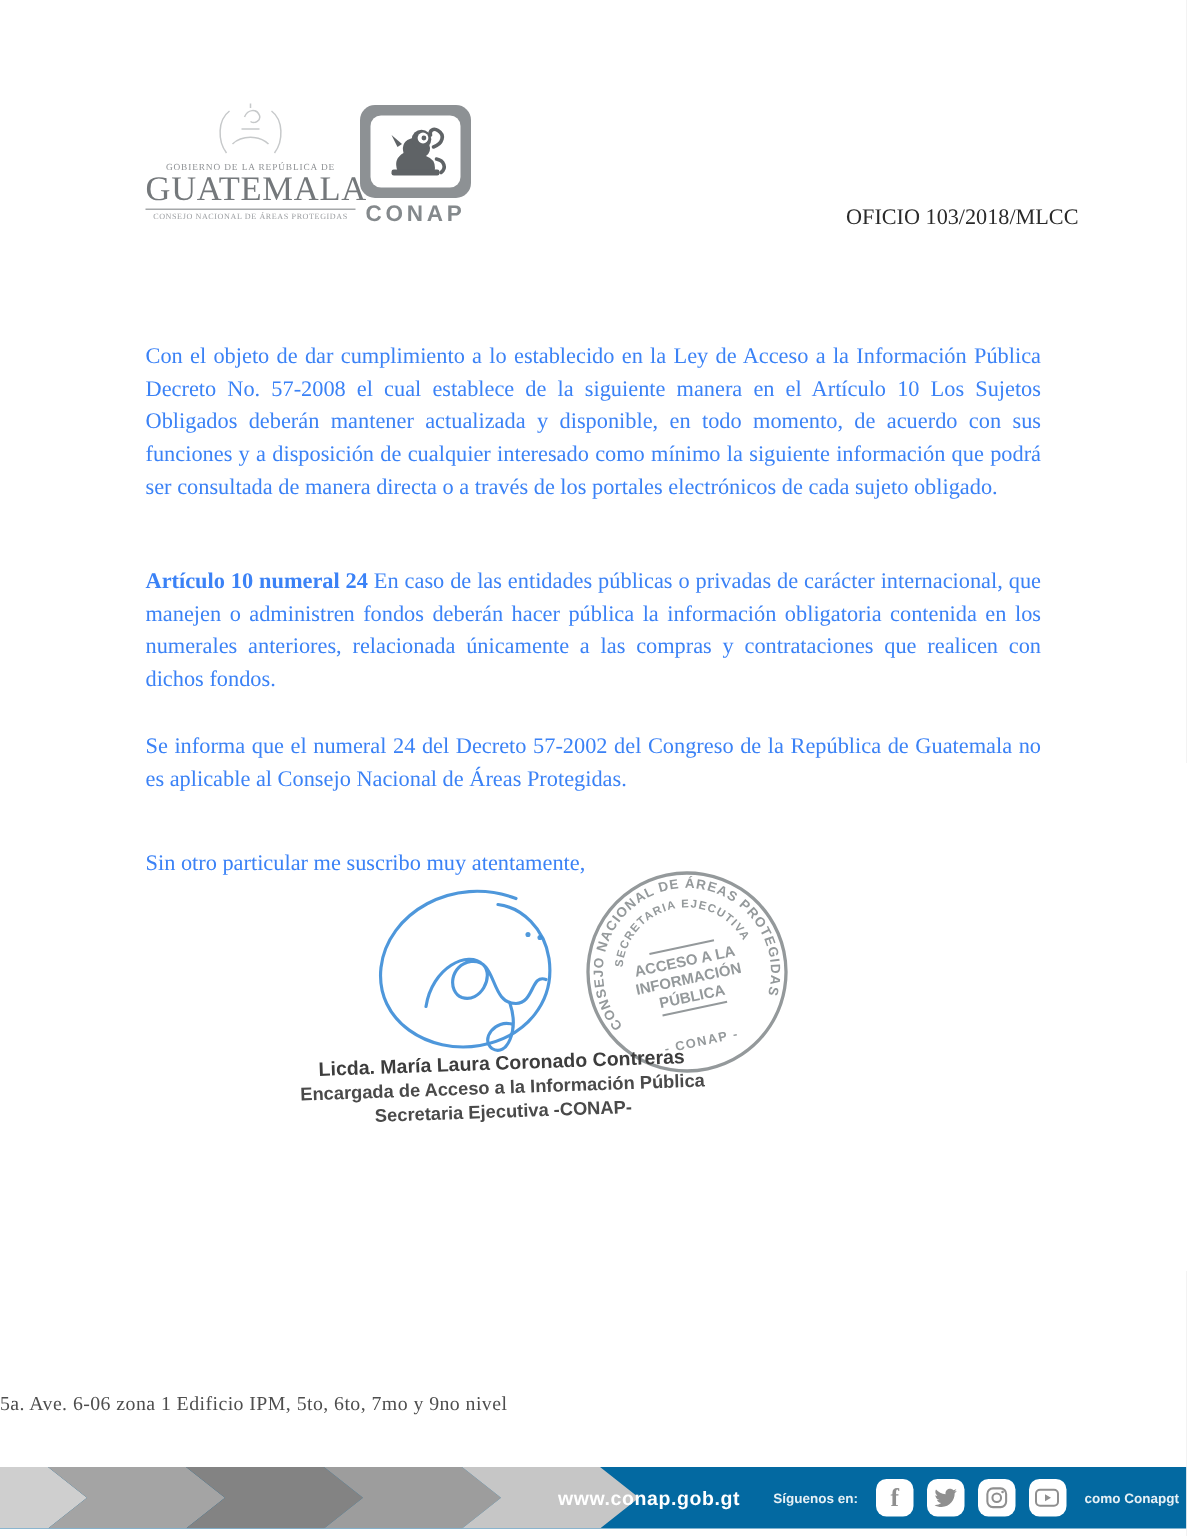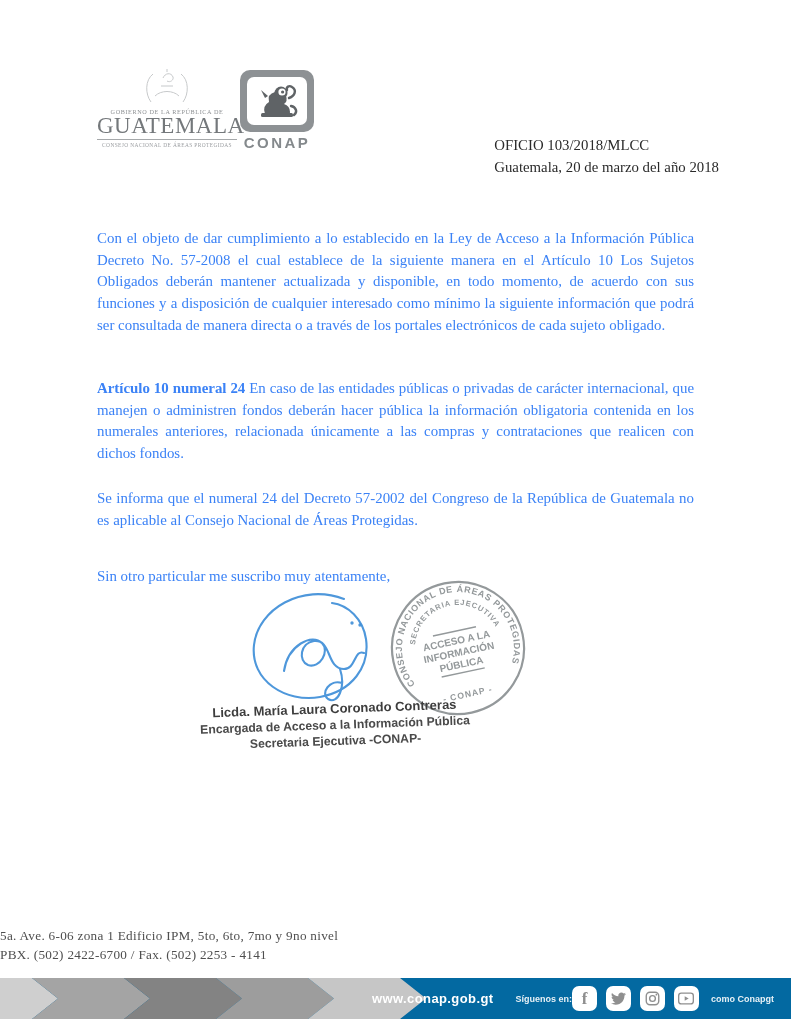--- a/index.html
+++ b/index.html
@@ -41,21 +41,21 @@
   
   .addr{position:absolute;left:0;top:926px;width:100%;text-align:left;
         font-size:13.2px;line-height:19px;color:#4e4e4e;letter-spacing:.3px;}
   .banner{position:absolute;left:0;top:978px;width:100%;height:41px;background:#0369a1;}
   .chevrons{position:absolute;left:-34px;top:0;height:41px;display:flex;}
   .chev{width:118px;height:41px;margin-left:-26px;
         clip-path:polygon(0 0,78% 0,100% 50%,78% 100%,0 100%,22% 50%);}
   .banner-content{position:absolute;left:372px;top:0;height:41px;display:flex;align-items:center;
                   font-family:"Liberation Sans",sans-serif;color:#fff;}
   .site{font-size:13px;font-weight:bold;letter-spacing:.4px;margin-right:22px;}
-  .follow{font-size:9px;font-weight:bold;margin-right:0;opacity:.9;}
+  .follow{font-size:9px;font-weight:bold;margin-right:12px;opacity:.9;}
   .social{display:flex;gap:9px;margin-right:12px;}
   .sicon{width:25px;height:25px;background:#fff;border-radius:7px;display:flex;align-items:center;justify-content:center;color:#8f8f8f;}
   .sicon svg{display:block;}
   .fb-f{font-family:"Liberation Serif",serif;font-weight:bold;font-size:17px;color:#8f8f8f;line-height:1;}
   .handle{font-size:9px;font-weight:bold;opacity:.9;}
 </style>
 </head>
 <body>
 
 <div class="page">
@@ -91,21 +91,20 @@
           <path d="M38,18 c6,-2 8,-8 3,-11 c-3,-2 -6,0 -5,3" fill="none" stroke="#5f6366" stroke-width="2.4" stroke-linecap="round"></path>
           <path d="M40,26 c5,1 7,6 3,9" fill="none" stroke="#5f6366" stroke-width="2.4" stroke-linecap="round"></path>
         </svg>
       </div>
     </div>
     <div class="conap-word">CONAP</div>
   </div>
 
   <div class="ref-block">
     <div>OFICIO 103/2018/MLCC</div>
-    <div>Guatemala, 20  de marzo del año 2018</div>
   </div>
 
   <p class="para p1">Con el objeto de dar cumplimiento a lo establecido en la Ley de Acceso a la Información Pública Decreto No. 57-2008 el cual establece de la siguiente manera en el Artículo 10  Los Sujetos Obligados deberán mantener actualizada y disponible, en todo momento, de acuerdo con sus funciones y a disposición de cualquier interesado como mínimo la siguiente información que podrá ser consultada de manera directa o a través de los portales electrónicos de cada sujeto obligado.</p>
 
   <p class="para p2"><span class="bold-lead">Artículo 10 numeral 24</span><span> En caso de las entidades públicas o privadas de carácter internacional, que manejen o administren fondos deberán hacer pública la información obligatoria contenida en los numerales anteriores, relacionada únicamente a las compras y contrataciones que realicen con dichos fondos.</span></p>
 
   <p class="para p3">Se informa que el numeral 24 del Decreto 57-2002 del Congreso de la República de Guatemala no es aplicable  al Consejo Nacional de Áreas Protegidas.</p>
 
   <p class="para closing">Sin otro particular me suscribo muy atentamente,</p>
 
@@ -142,21 +141,20 @@
   </svg>
 
   <div class="signer">
     <div class="name">Licda. María Laura Coronado Contreras</div>
     <div class="role">Encargada de Acceso a la Información Pública</div>
     <div class="role">Secretaria Ejecutiva -CONAP-</div>
   </div>
 
   <div class="addr">
     <div>5a. Ave. 6-06 zona 1 Edificio  IPM, 5to, 6to, 7mo y 9no  nivel</div>
-    <div>PBX. (502) 2422-6700  /  Fax. (502) 2253 - 4141</div>
   </div>
 
   <div class="banner">
     <div class="chevrons">
       <div class="chev" style="background:#cfcfcf"></div>
       <div class="chev" style="background:#a4a4a4"></div>
       <div class="chev" style="background:#838383"></div>
       <div class="chev" style="background:#9d9d9d"></div>
       <div class="chev" style="background:#c6c6c6"></div>
     </div>

